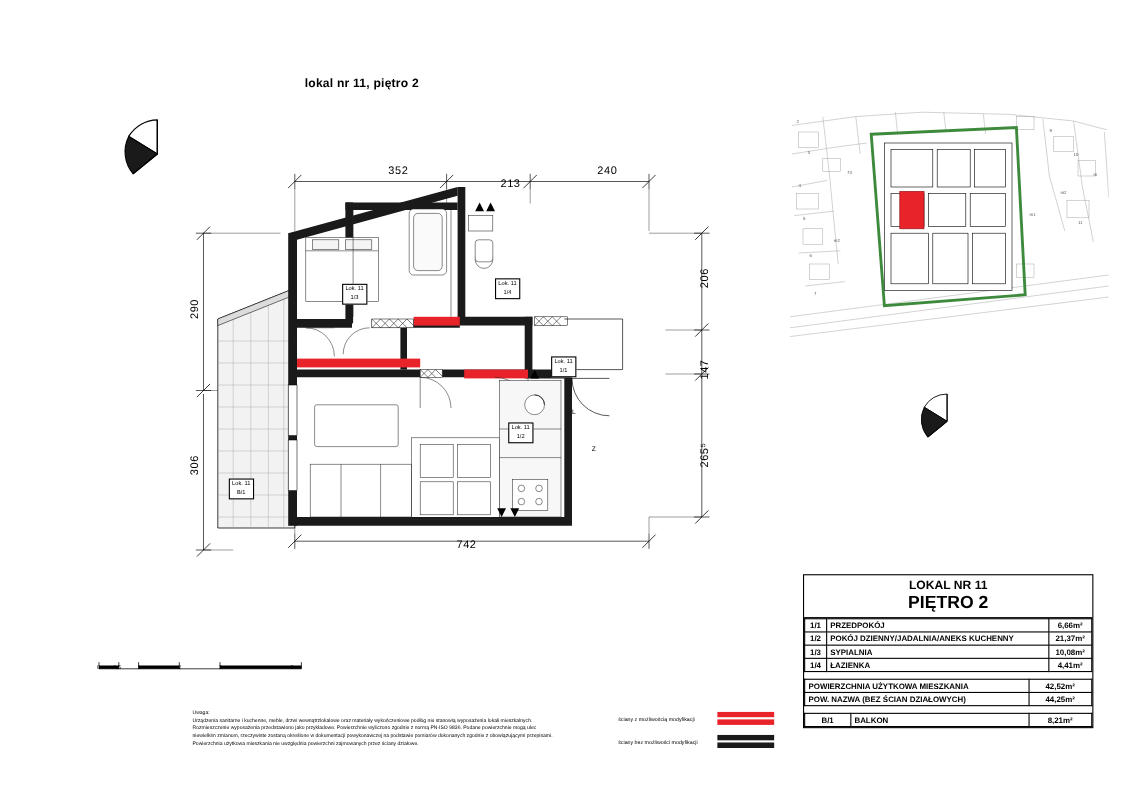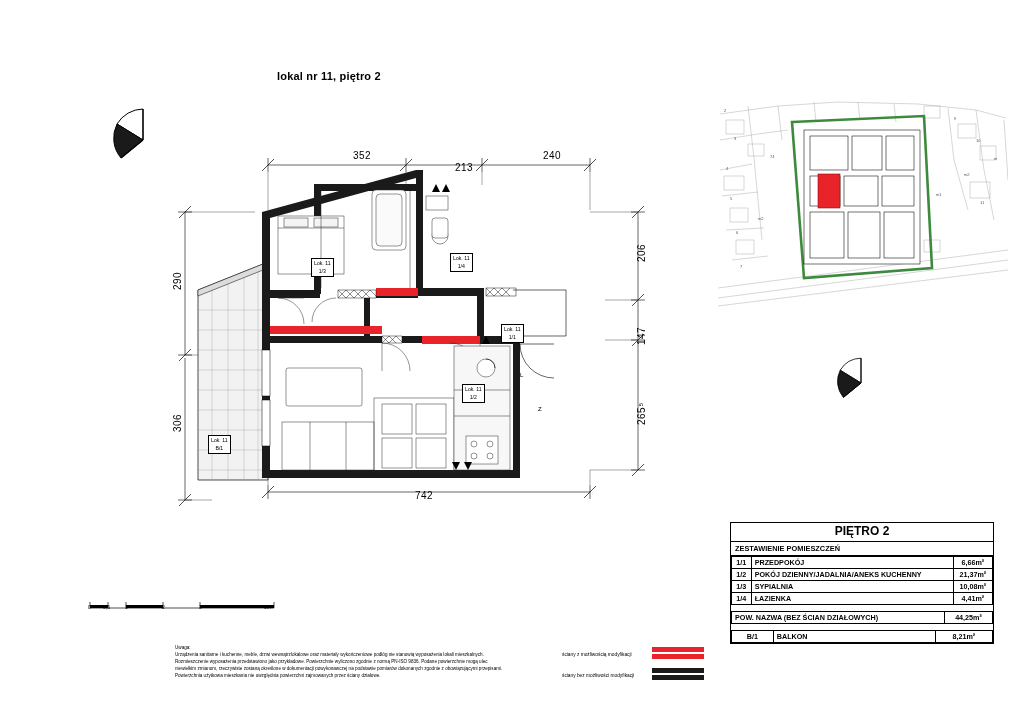--- a/index.html
+++ b/index.html
@@ -8,21 +8,21 @@
   .ttl{font-size:11px;font-weight:bold;letter-spacing:.2px;}
   .dim{font-size:10px;letter-spacing:.5px;}
   .dimv{font-size:10px;letter-spacing:.5px;transform:rotate(-90deg);transform-origin:left top;white-space:nowrap;}
   .roomlab{font-size:5.2px;line-height:1.45;text-align:center;border:.6px solid #000;background:#fff;padding:1px 2px;white-space:nowrap;}
   .tblbox{border:1px solid #000;}
   .tbl{border-collapse:collapse;width:100%;font-size:7.2px;}
   .tbl td,.tbl th{border:1px solid #000;padding:1px 3px;}
   .ctr{text-align:center;}
   .bld{font-weight:bold;}
   .hdr1{font-size:11px;font-weight:bold;text-align:center;padding:3px 0 1px 0;}
-  .hdr2{font-size:12px;font-weight:bold;text-align:center;padding:1px 0 3px 0;}
+  .hdr2{font-size:16px;font-weight:bold;text-align:center;padding:1px 0 3px 0;}
   .secthdr{font-size:7.4px;font-weight:bold;padding:2px 4px;}
   .note{font-size:4.6px;line-height:1.5;}
   .legtxt{font-size:4.8px;line-height:1.5;}
   .scale{font-size:5px;}
   svg{display:block;}
 </style>
 </head>
 <body>
 
 <div class="abs ttl" style="left:277px;top:70px;text-align:center;">lokal nr 11, piętro 2</div>
@@ -365,22 +365,22 @@
         <text x="262" y="104">11</text>
       <text x="40" y="120">m2</text>
         <text x="52" y="58">74</text>
       <text x="218" y="96">m1</text>
         <text x="276" y="60">m</text>
     </g>
   </svg>
 </div>
 
 <div class="abs tblbox" style="left:730px;top:522px;width:262px;">
+  <div class="hdr1">LOKAL NR 11</div>
   <div class="hdr2" style="border-bottom:1px solid #000;">PIĘTRO 2</div>
-  <div class="secthdr" style="border-bottom:1px solid #000;">ZESTAWIENIE POMIESZCZEŃ</div>
   <table class="tbl">
     <tbody>
     <tr>
       <td class="ctr bld">1/1</td>
       <td class="bld">PRZEDPOKÓJ</td>
       <td class="ctr bld">6,66m²</td>
     </tr>
     <tr>
       <td class="ctr bld">1/2</td>
       <td class="bld">POKÓJ DZIENNY/JADALNIA/ANEKS KUCHENNY</td>
@@ -394,20 +394,24 @@
     <tr>
       <td class="ctr bld">1/4</td>
       <td class="bld">ŁAZIENKA</td>
       <td class="ctr bld">4,41m²</td>
     </tr>
   </tbody>
     </table>
   <div style="height:6px;"></div>
   <table class="tbl">
     <tbody>
+        <tr>
+      <td style="width:78%;" class="bld">POWIERZCHNIA UŻYTKOWA MIESZKANIA</td>
+      <td class="ctr bld">42,52m²</td>
+    </tr>
     <tr>
       <td class="bld">POW. NAZWA (BEZ ŚCIAN DZIAŁOWYCH)</td>
       <td class="ctr bld">44,25m²</td>
     </tr>
   </tbody>
     </table>
   <div style="height:6px;"></div>
   <table class="tbl">
     <tbody>
         <tr>

